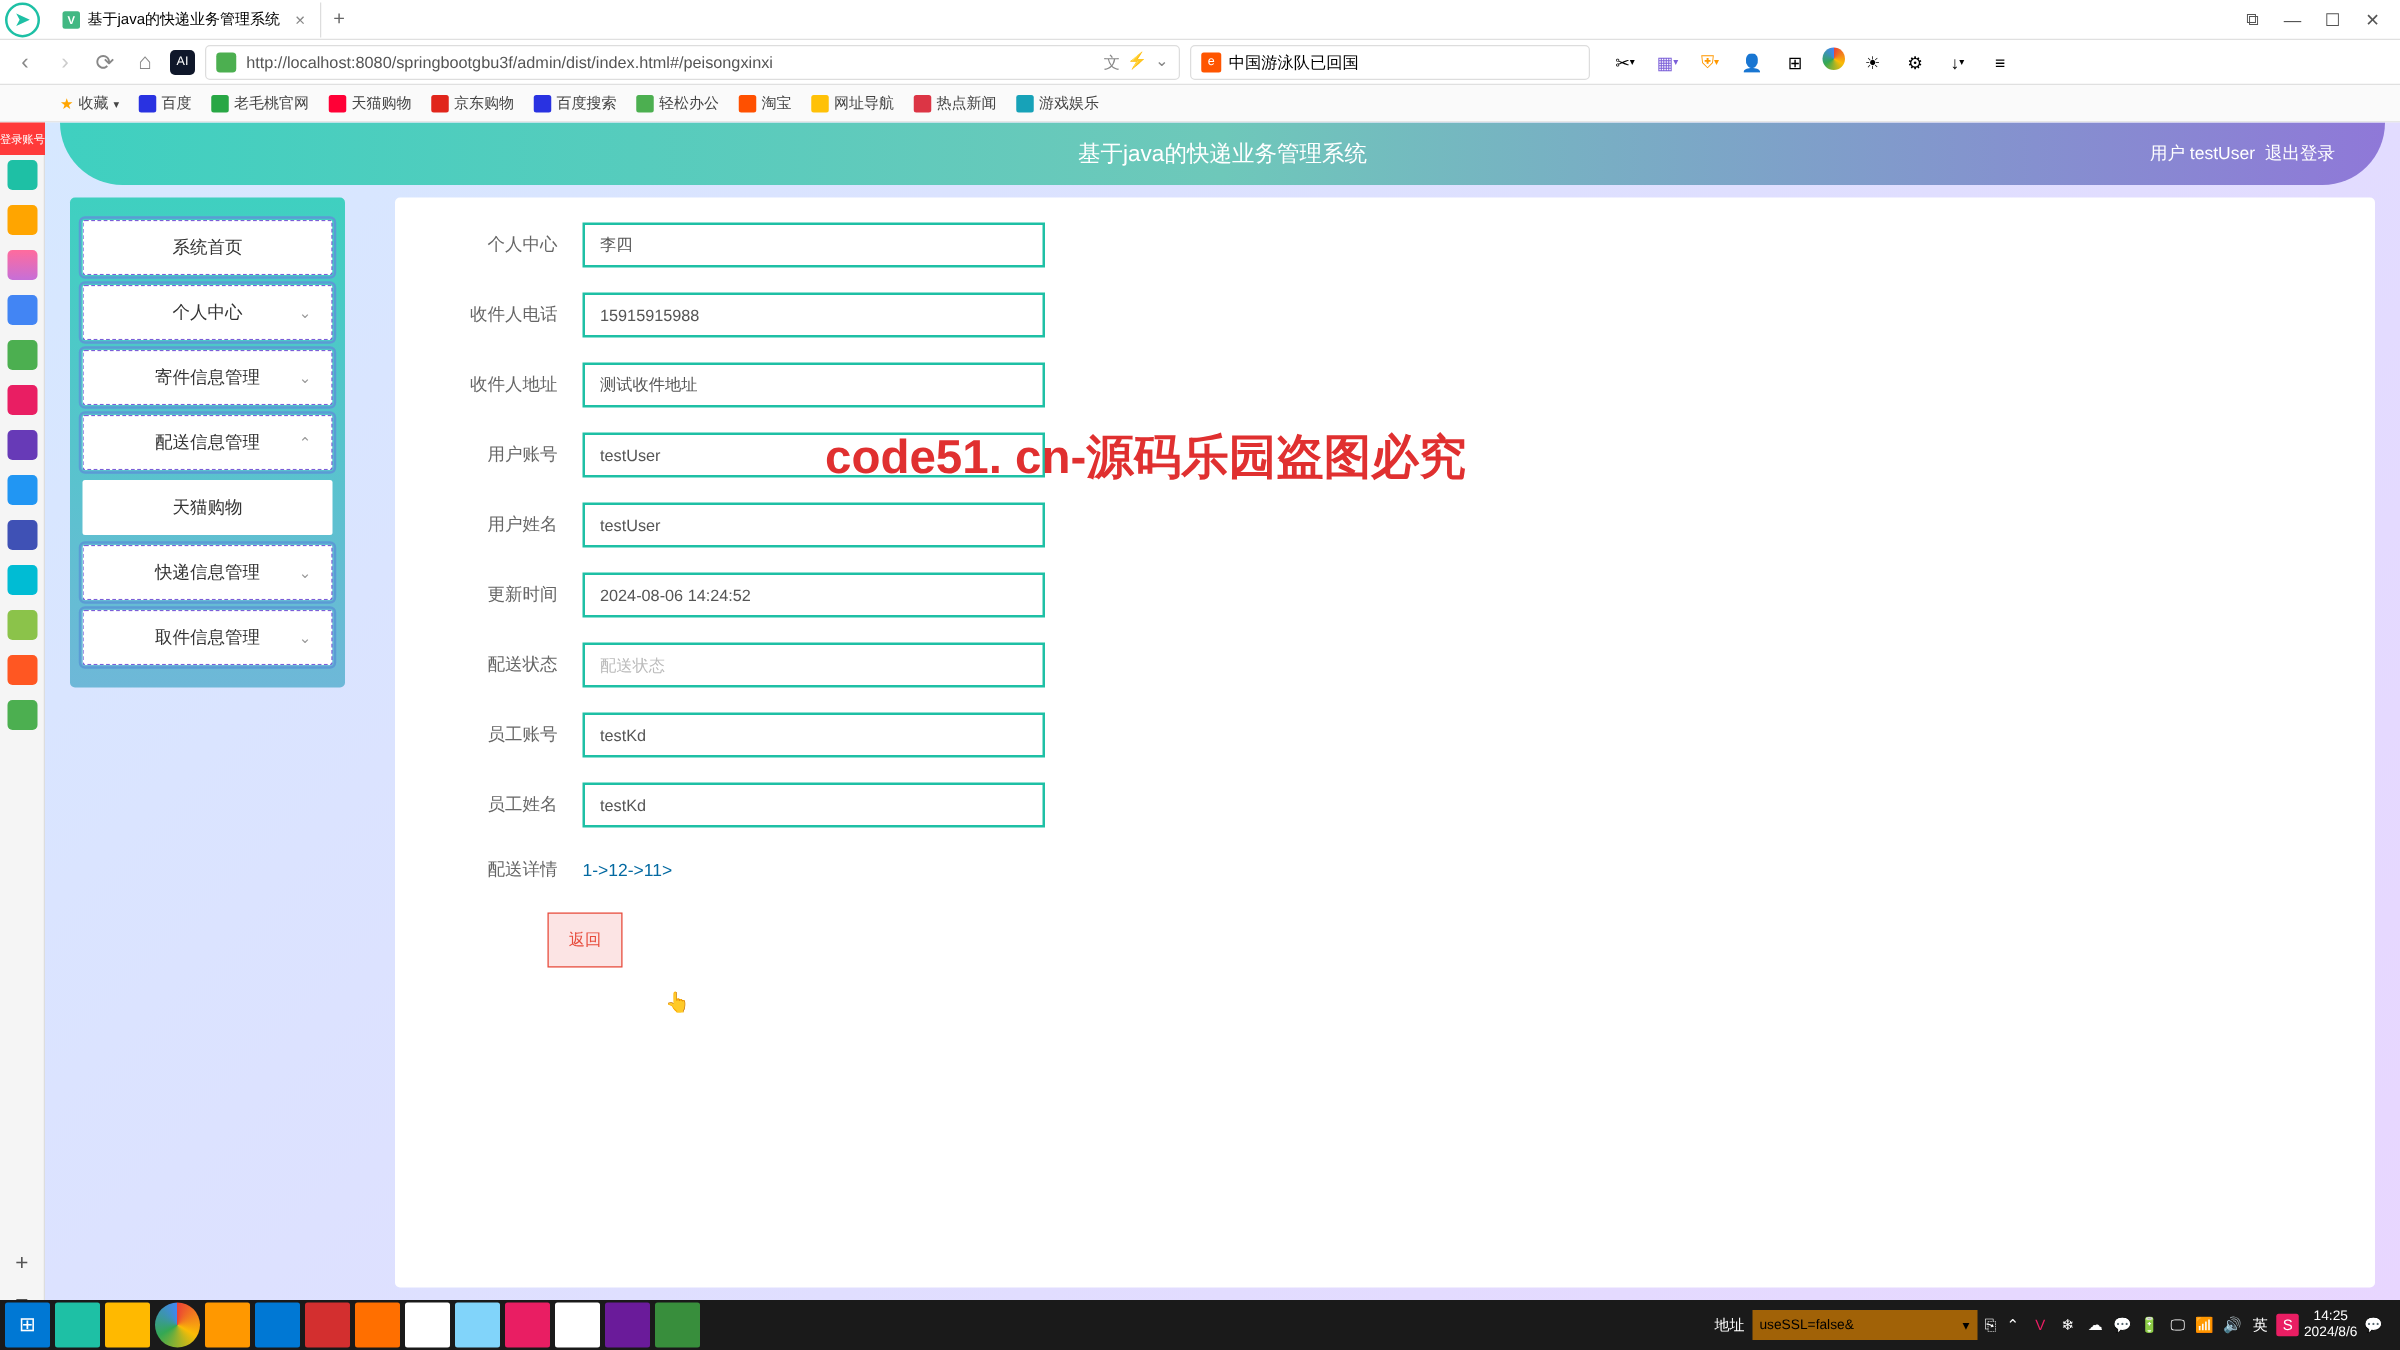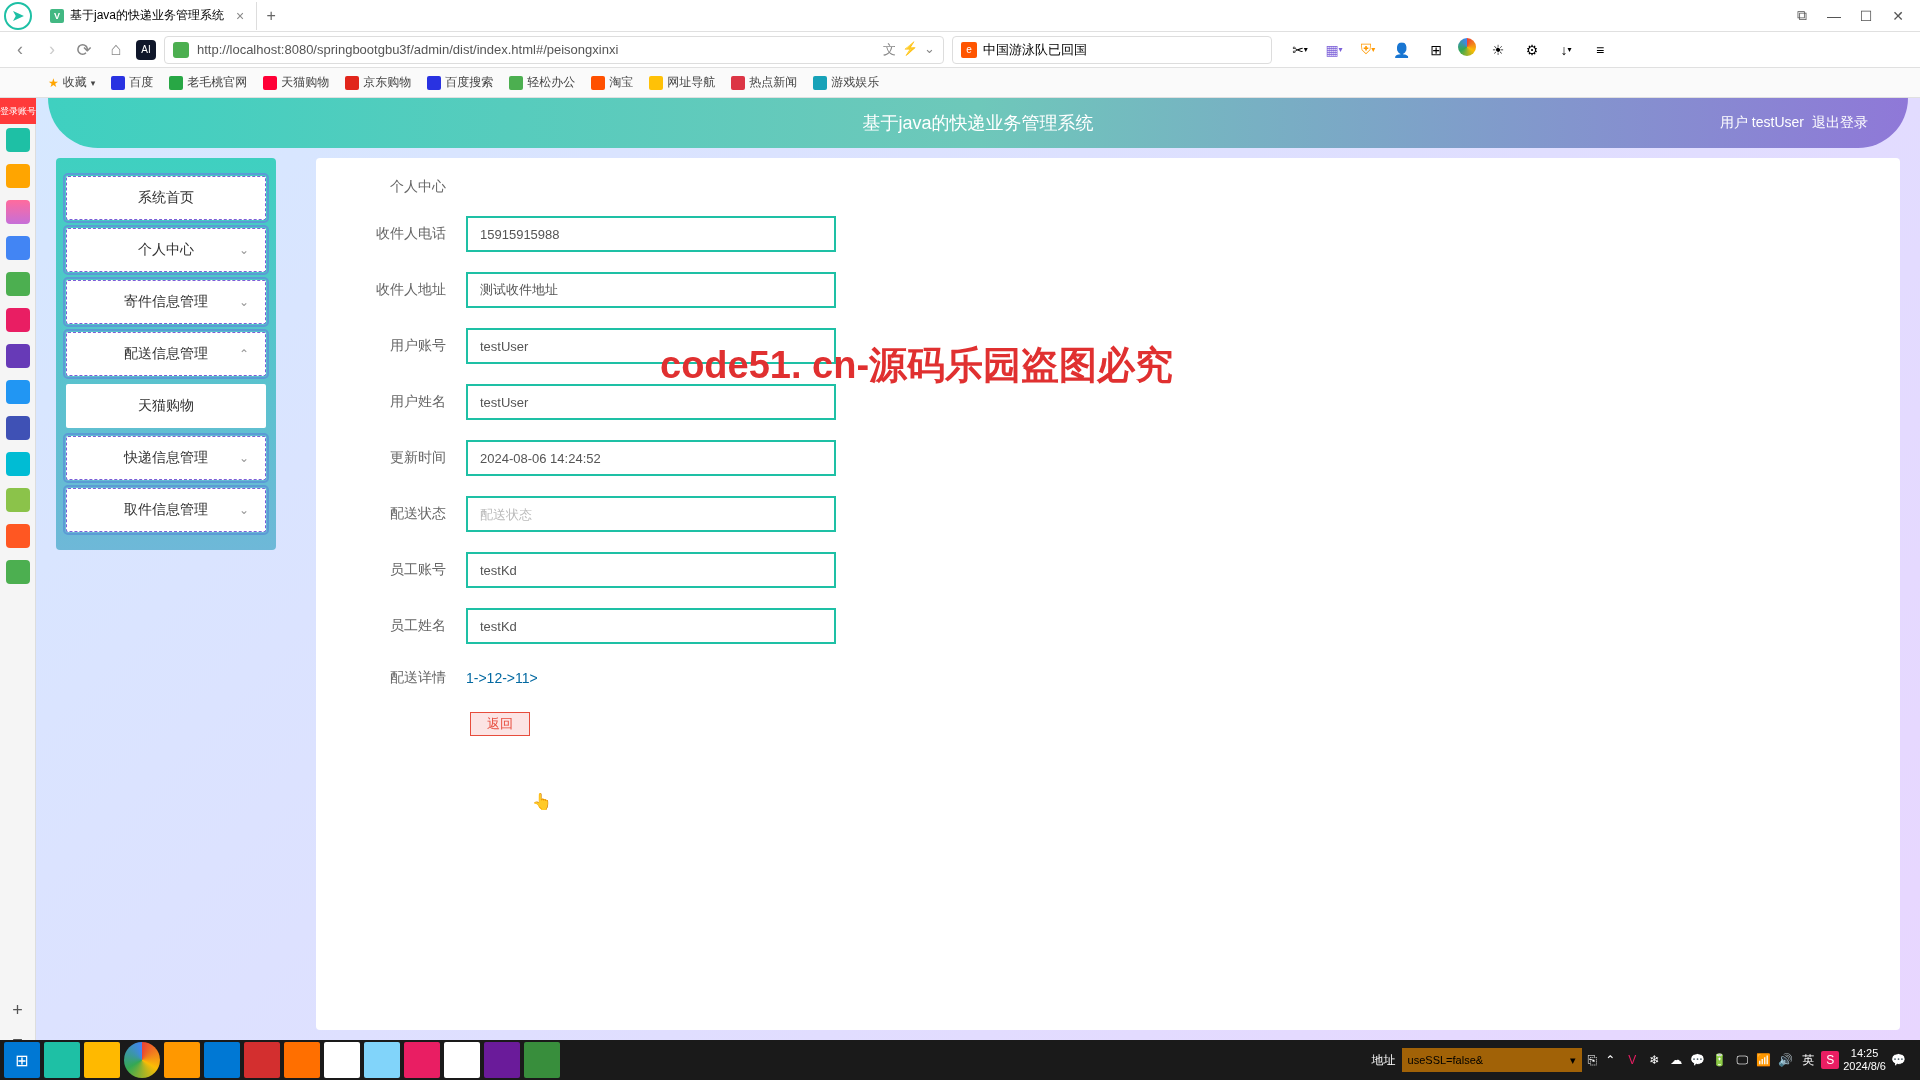--- a/index.html
+++ b/index.html
@@ -35,21 +35,21 @@
 .sidebar{position:absolute;left:20px;top:60px;width:220px;background:linear-gradient(180deg,#3fd0c0 0%,#6eb8d8 100%);border-radius:4px;padding:10px}
 .menu-item{background:#fff;border:1px dashed #7b5fd8;margin:8px 0;height:44px;display:flex;align-items:center;justify-content:center;font-size:14px;color:#333;position:relative;cursor:pointer;border-radius:2px;outline:2px solid #5b9bd5;outline-offset:1px}
 .menu-item.active{background:#fff;border:none;outline:none}
 .menu-chev{position:absolute;right:16px;color:#999;font-size:12px}
 .form-area{position:absolute;left:280px;top:60px;right:20px;bottom:10px;background:#fff;border-radius:4px;padding:20px 40px;overflow-y:auto}
 .form-row{display:flex;align-items:center;margin-bottom:20px}
 .form-label{width:90px;text-align:right;font-size:14px;color:#666;margin-right:20px}
 .form-input{width:370px;height:36px;border:2px solid #1ec0a5;padding:0 12px;font-size:13px;color:#555;background:#fff}
 .form-input::placeholder{color:#bbb}
 .form-text{font-size:14px;color:#0369a1;padding:6px 0}
-.back-btn{width:60px;height:24px;border:1px solid #e74c3c;background:#fce4e4;color:#e74c3c;font-size:13px;cursor:pointer;margin-left:114px}
+.back-btn{width:60px;height:44px;border:1px solid #e74c3c;background:#fce4e4;color:#e74c3c;font-size:13px;cursor:pointer;margin-left:82px}
 .watermark{position:absolute;top:340px;left:660px;font-size:38px;font-weight:bold;color:#e03030;pointer-events:none;z-index:100}
 .taskbar{position:absolute;left:0;bottom:0;width:100%;height:40px;background:#1a1a1a;display:flex;align-items:center;padding:0 4px;gap:4px}
 .tb-app{width:36px;height:36px;border-radius:2px;cursor:pointer}
 .tb-tray{margin-left:auto;display:flex;align-items:center;gap:4px;color:#fff;font-size:11px;padding-right:8px}
 .tray-ico{width:18px;height:18px;display:flex;align-items:center;justify-content:center;font-size:12px}
 .tb-addr{display:flex;align-items:center;gap:6px;color:#fff;font-size:12px}
 .tb-sel{width:180px;height:24px;background:#a16207;color:#000;font-size:11px;padding:0 6px;display:flex;align-items:center}
 .cursor{position:absolute;width:16px;height:16px;pointer-events:none;z-index:200}
 </style>
 </head>
@@ -208,20 +208,21 @@
       <div class="menu-item">
         <span>取件信息管理</span>
         <span class="menu-chev">⌄</span>
       </div>
     </div>
 
   <div class="form-area">
     <div id="form-fields">
         <div class="form-row">
           <div class="form-label">个人中心</div>
+          <input class="form-input" value="李四" style="">
         </div>
         <div class="form-row">
           <div class="form-label">收件人电话</div>
           <input class="form-input" value="15915915988" style="">
         </div>
         <div class="form-row">
           <div class="form-label">收件人地址</div>
           <input class="form-input" value="测试收件地址" style="">
         </div>
         <div class="form-row">

